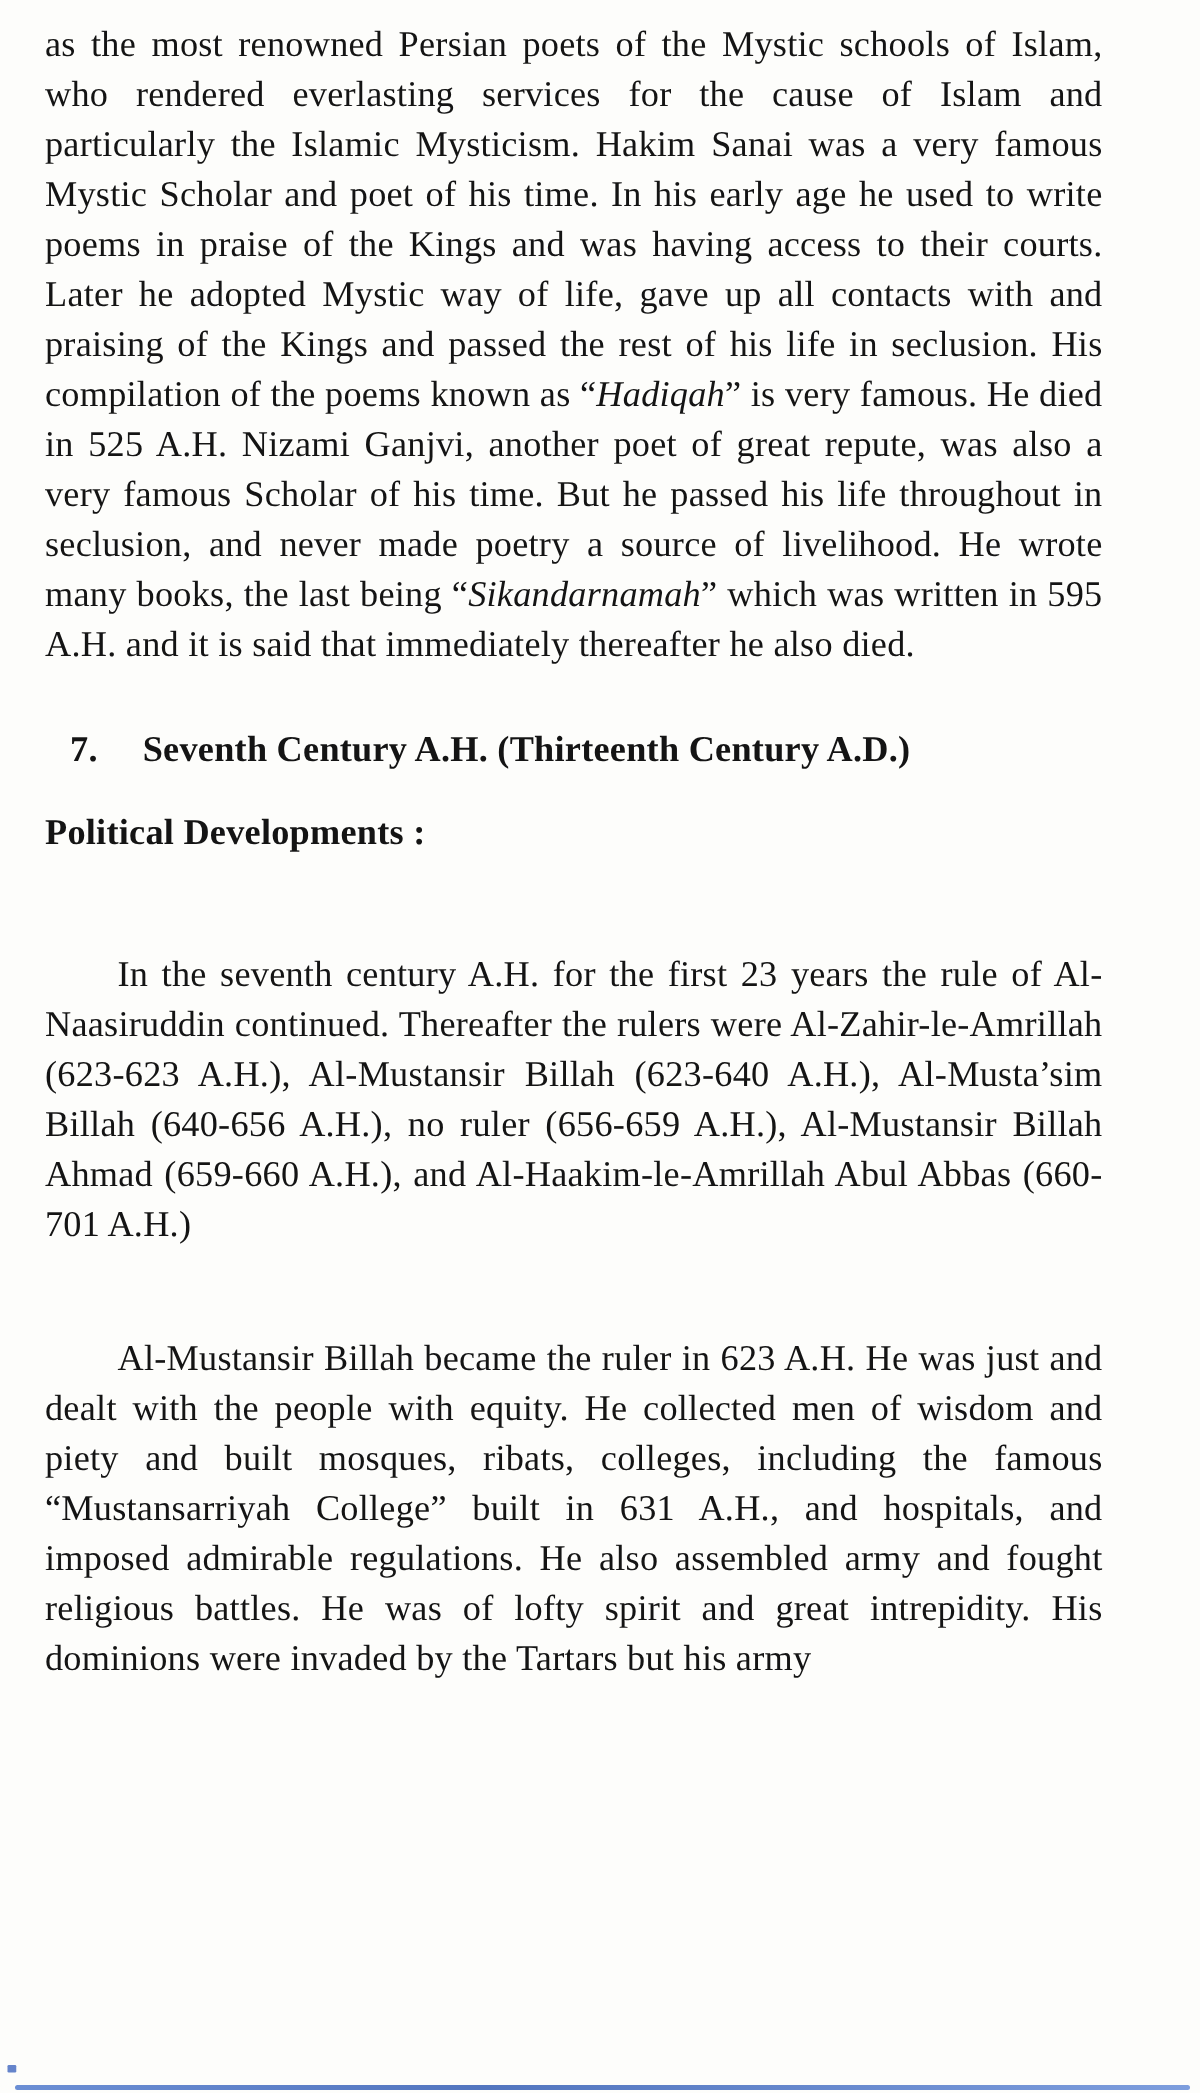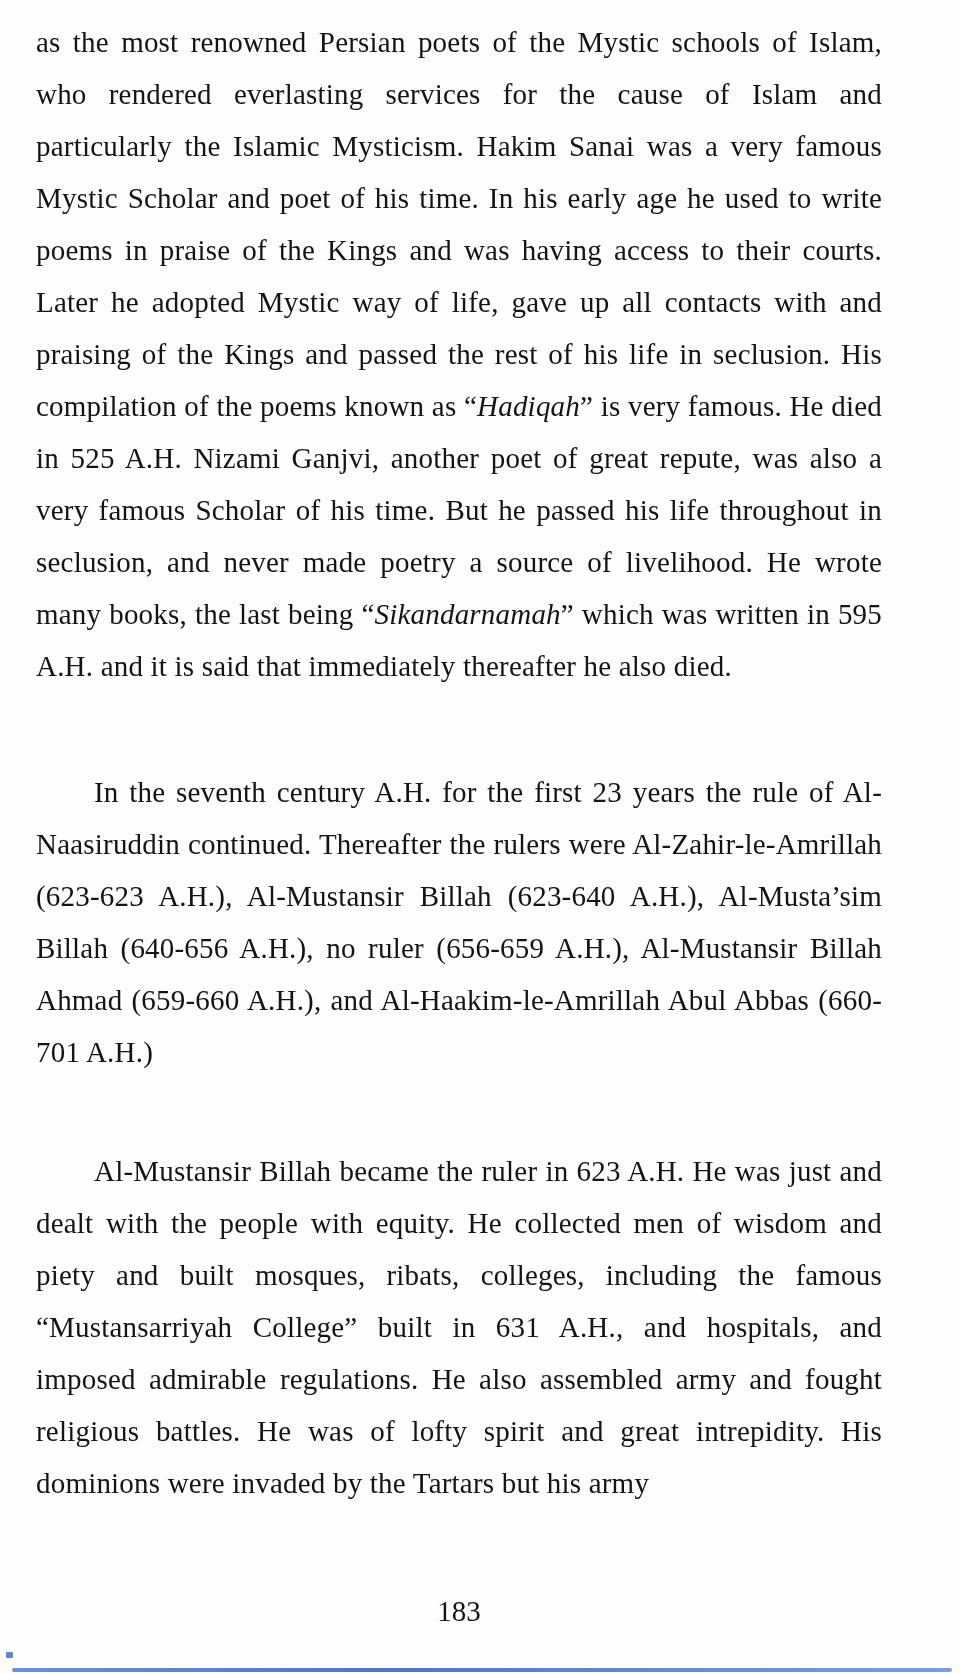--- a/index.html
+++ b/index.html
@@ -14,21 +14,21 @@
     overflow: hidden;
     font-family: "Liberation Serif", "DejaVu Serif", serif;
     color: #141414;
   }
   .page {
     padding: 16px 78px 0 36px;
   }
   p {
     margin: 0;
     font-size: 29px;
-    line-height: 52px;
+    line-height: 40px;
     text-align: justify;
     letter-spacing: 0.2px;
   }
   .it { font-style: italic; }
   .section {
     font-weight: bold;
     text-align: left;
     margin: 44px 0 0 20px;
   }
   .secnum {
@@ -70,24 +70,25 @@
     opacity: 0.85;
   }
 </style>
 </head>
 <body>
 
 <div class="page">
 
   <p><span>as the most renowned Persian poets of the Mystic schools of Islam, who rendered everlasting services for the cause of Islam and particularly the Islamic Mysticism. Hakim Sanai was a very famous Mystic Scholar and poet of his time. In his early age he used to write poems in praise of the Kings and was having access to their courts. Later he adopted Mystic way of life, gave up all contacts with and praising of the Kings and passed the rest of his life in seclusion. His compilation of the poems known as “</span><span class="it">Hadiqah</span><span>” is very famous. He died in 525 A.H. Nizami Ganjvi, another poet of great repute, was also a very famous Scholar of his time. But he passed his life throughout in seclusion, and never made poetry a source of livelihood. He wrote many books, the last being “</span><span class="it">Sikandarnamah</span><span>” which was written in 595 A.H. and it is said that immediately thereafter he also died.</span></p>
 
+  <p class="section"><span class="secnum">7.</span><span>Seventh Century A.H. (Thirteenth Century A.D.)</span></p>
 
+  <p class="sub">Political Developments :</p>
 
   <p class="indent para2">In the seventh century A.H. for the first 23 years the rule of Al-Naasiruddin continued. Thereafter the rulers were Al-Zahir-le-Amrillah (623-623 A.H.), Al-Mustansir Billah (623-640 A.H.), Al-Musta’sim Billah (640-656 A.H.), no ruler (656-659 A.H.), Al-Mustansir Billah Ahmad (659-660 A.H.), and Al-Haakim-le-Amrillah Abul Abbas (660-701 A.H.)</p>
 
   <p class="indent para3">Al-Mustansir Billah became the ruler in 623 A.H. He was just and dealt with the people with equity. He collected men of wisdom and piety and built mosques, ribats, colleges, including the famous “Mustansarriyah College” built in 631 A.H., and hospitals, and imposed admirable regulations. He also assembled army and fought religious battles. He was of lofty spirit and great intrepidity. His dominions were invaded by the Tartars but his army</p>
 
-  <div class="pagenum">183</div>
 
 </div>
 
 <div class="artifact-dot"></div>
 <div class="artifact-line"></div>
 
 </body></html>

